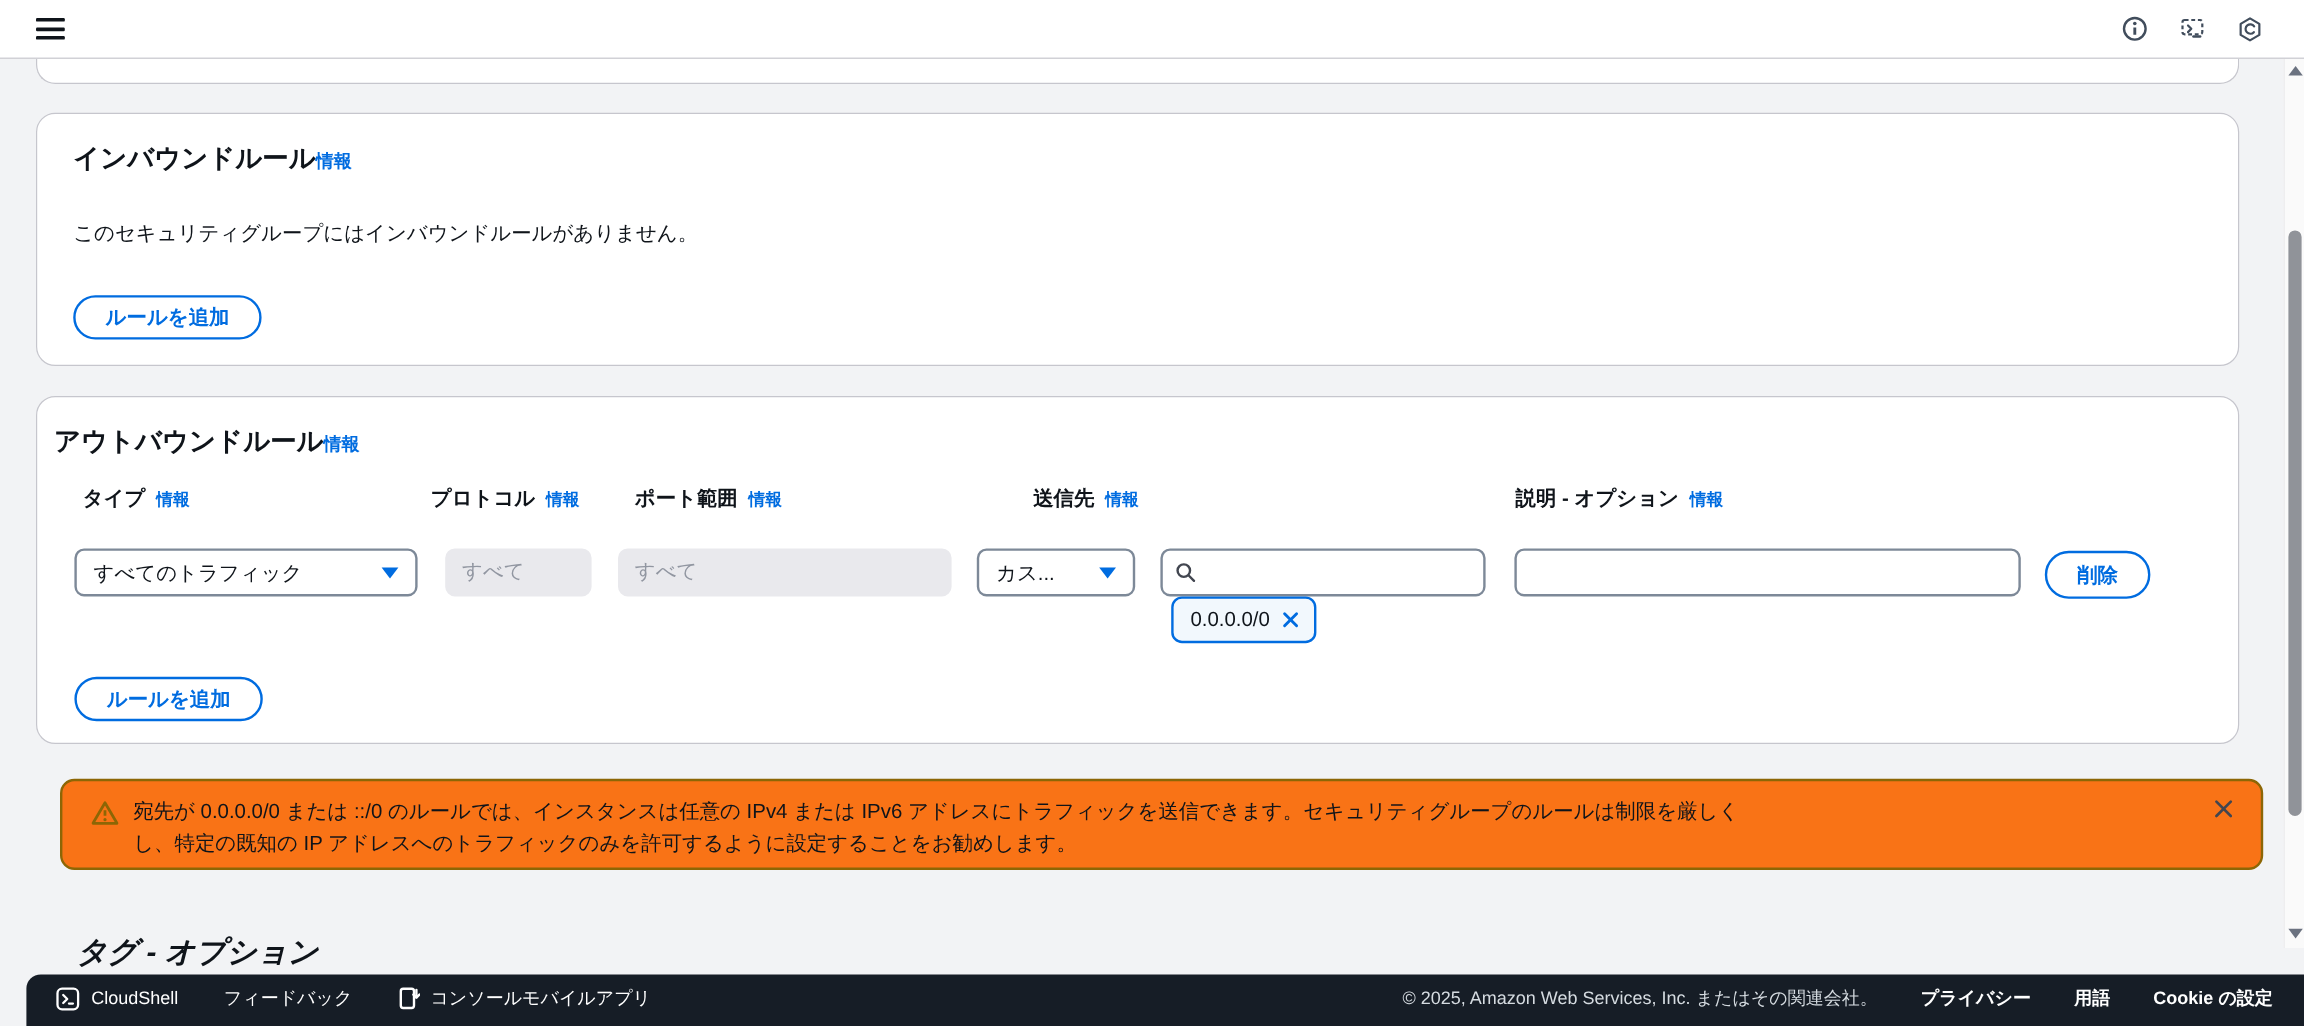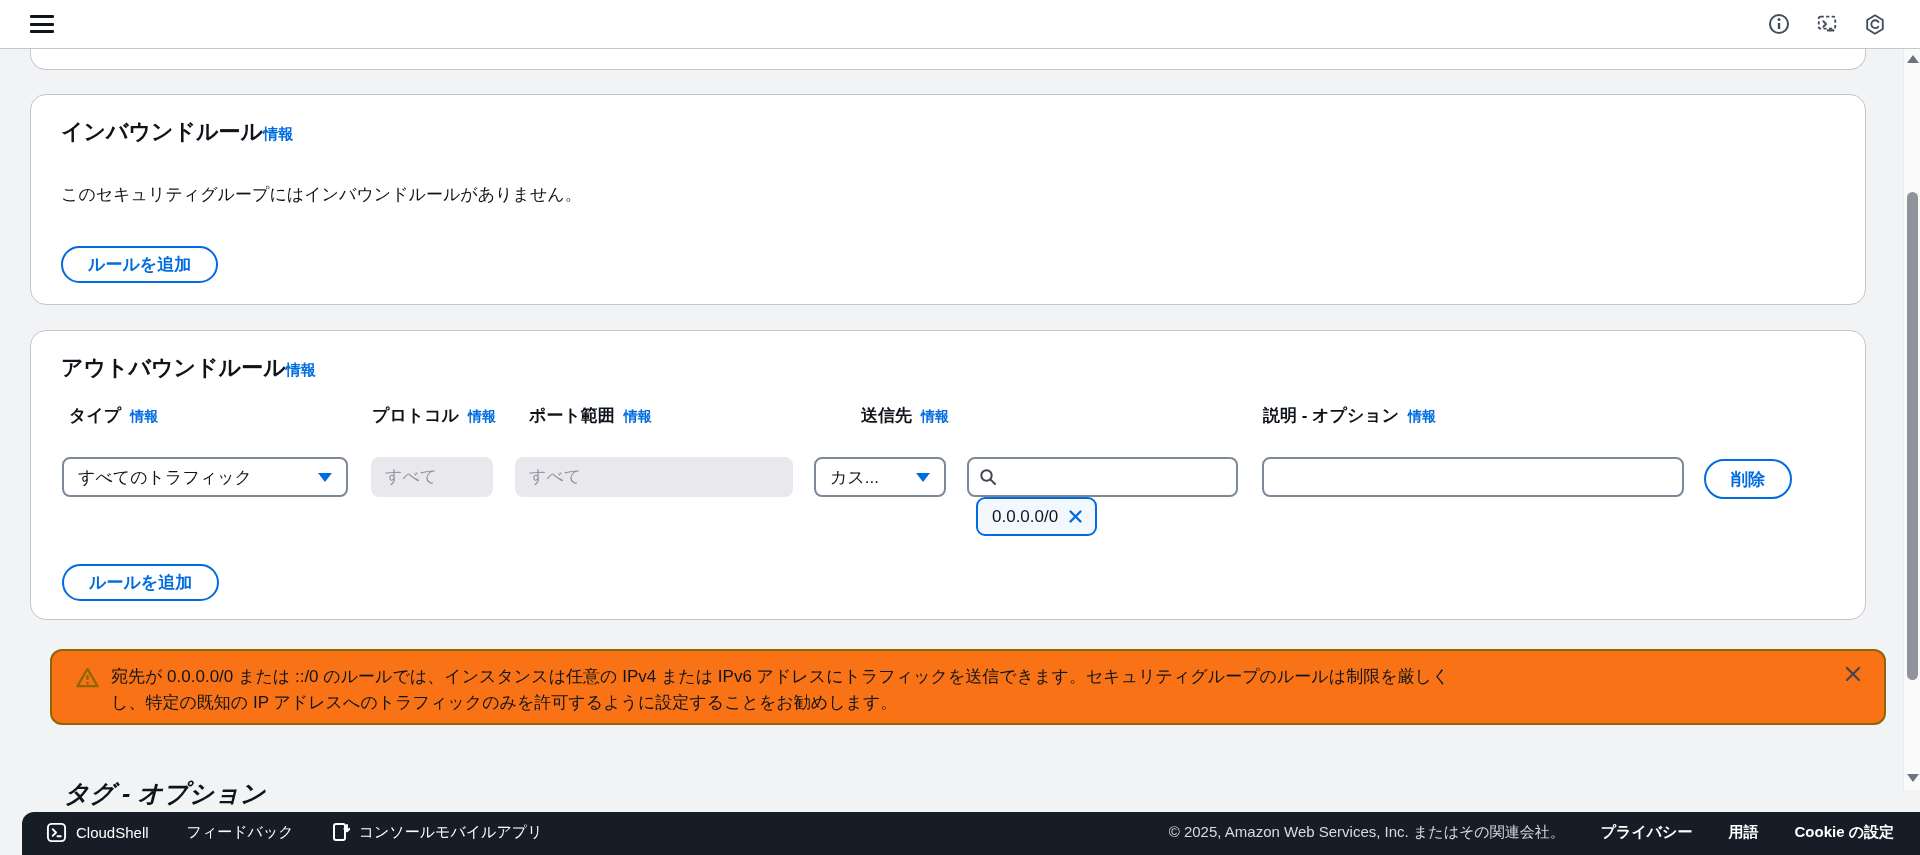--- a/index.html
+++ b/index.html
@@ -36,21 +36,21 @@
   .inbound { top:45px; height:211px; padding:22px 30px; }
   .empty-msg { margin-top:36px; font-size:17px; color:#0f141a; }
 
   .pill-btn { display:inline-flex; align-items:center; justify-content:center; height:37px;
               padding:0 25px; border:2px solid #006ce0; border-radius:20px; background:#fff;
               color:#006ce0; font-size:17px; font-weight:700; cursor:pointer; white-space:nowrap; }
 
   .inbound .pill-btn { margin-top:40px; }
 
   
-  .outbound { top:281px; height:290px; padding:22px 30px; }
+  .outbound { top:281px; height:290px; padding:22px 14px; }
   .col-label { position:absolute; top:73px; font-size:17px; font-weight:700; color:#0f141a; white-space:nowrap; }
   .col-label .info-link { font-size:14px; margin-left:9px; }
 
   .ctl { position:absolute; top:114px; height:40px;margin-top:12px; }
   .select-box { background:#fff; border:2px solid #7d8998; border-radius:8px; display:flex;
                 align-items:center; padding:0 14px; cursor:pointer; font-size:17px; color:#0f141a; }
   .select-box .caret { margin-left:auto; width:0; height:0; border-left:7px solid transparent;
                        border-right:7px solid transparent; border-top:9px solid #006ce0; }
   .txt-input { border:2px solid #7d8998; border-radius:8px; background:#fff; font-size:17px;
                color:#0f141a; padding:0 12px; font-family:inherit; }
@@ -147,21 +147,21 @@
       <button class="pill-btn">ルールを追加</button>
     </div>
 
     <div class="card outbound">
       <div class="section-title-row">
         <span class="section-title">アウトバウンドルール</span>
         <span class="info-link">情報</span>
       </div>
 
       <span class="col-label" style="left:38px"><span>タイプ</span><span class="info-link">情報</span></span>
-      <span class="col-label" style="left:341px"><span>プロトコル</span><span class="info-link">情報</span></span>
+      <span class="col-label" style="left:328px"><span>プロトコル</span><span class="info-link">情報</span></span>
       <span class="col-label" style="left:498px"><span>ポート範囲</span><span class="info-link">情報</span></span>
       <span class="col-label" style="left:830px"><span>送信先</span><span class="info-link">情報</span></span>
       <span class="col-label" style="left:1232px"><span>説明 - オプション</span><span class="info-link">情報</span></span>
 
       <div class="ctl select-box" style="left:31px; width:286px">
         <span>すべてのトラフィック</span>
         <span class="caret"></span>
       </div>
 
       <input class="ctl txt-input" style="left: 340px; width: 122px;" disabled="" placeholder="すべて">

